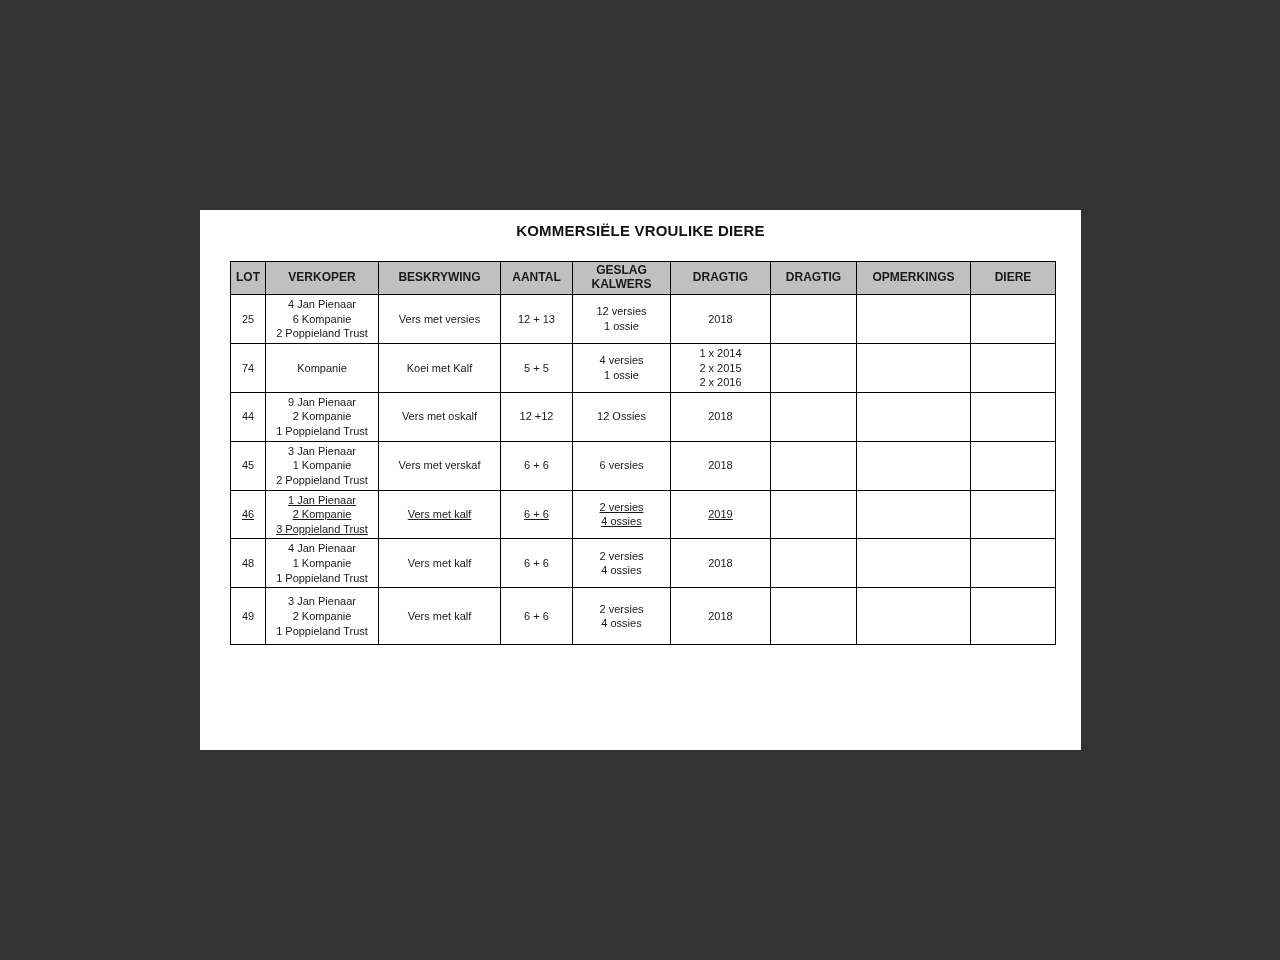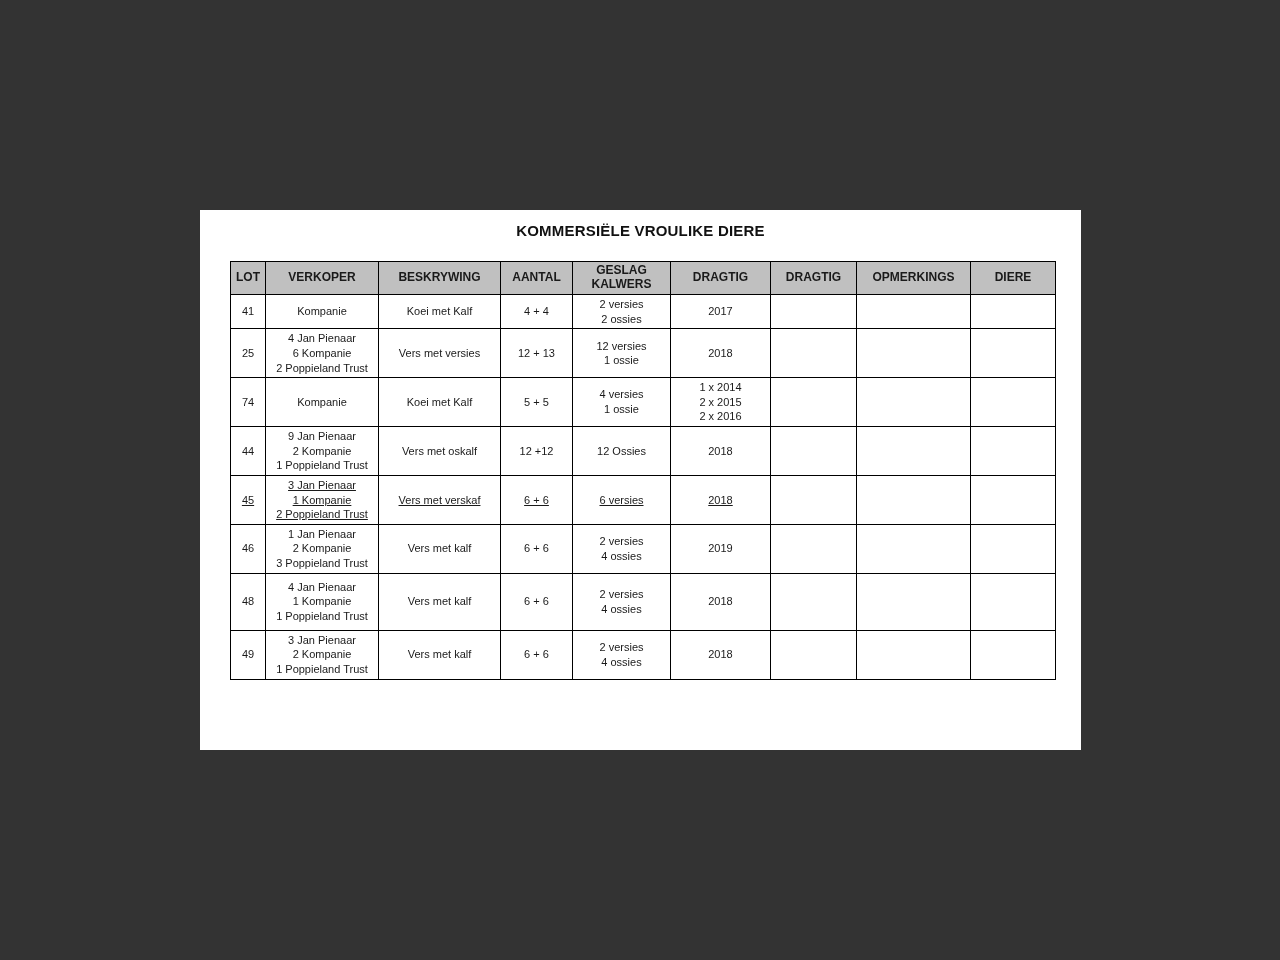--- a/index.html
+++ b/index.html
@@ -110,32 +110,20 @@
             <th>GESLAG
 KALWERS</th>
             <th>DRAGTIG</th>
             <th>DRAGTIG</th>
             <th>OPMERKINGS</th>
             <th>DIERE</th>
           </tr>
       </thead>
       <tbody>
           <tr>
-            <td>41</td>
-            <td>Kompanie</td>
-            <td>Koei met Kalf</td>
-            <td>4 + 4</td>
-            <td>2 versies
-2 ossies</td>
-            <td>2017</td>
-            <td></td>
-            <td></td>
-            <td></td>
-          </tr>
-          <tr>
             <td>25</td>
             <td>4 Jan Pienaar
 6 Kompanie
 2 Poppieland Trust</td>
             <td>Vers met versies</td>
             <td>12 + 13</td>
             <td>12 versies
 1 ossie</td>
             <td>2018</td>
             <td></td>

